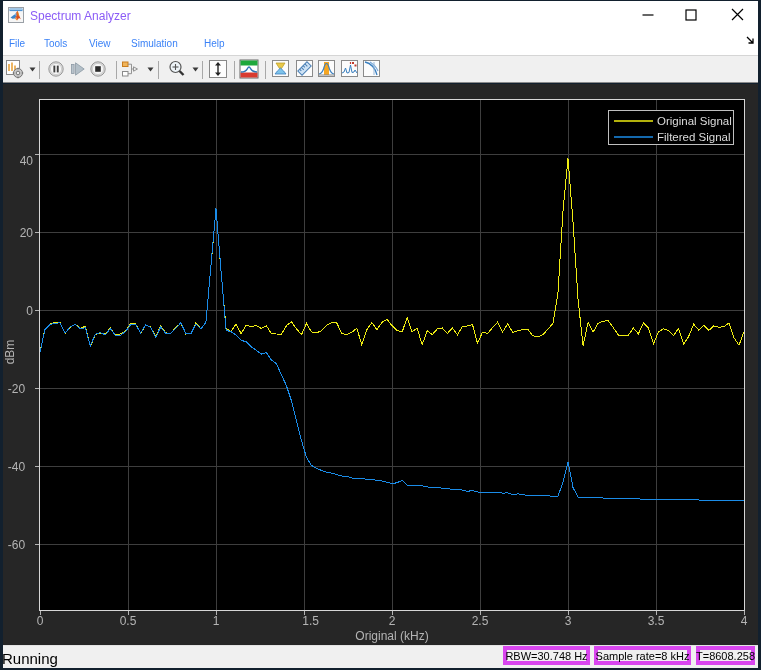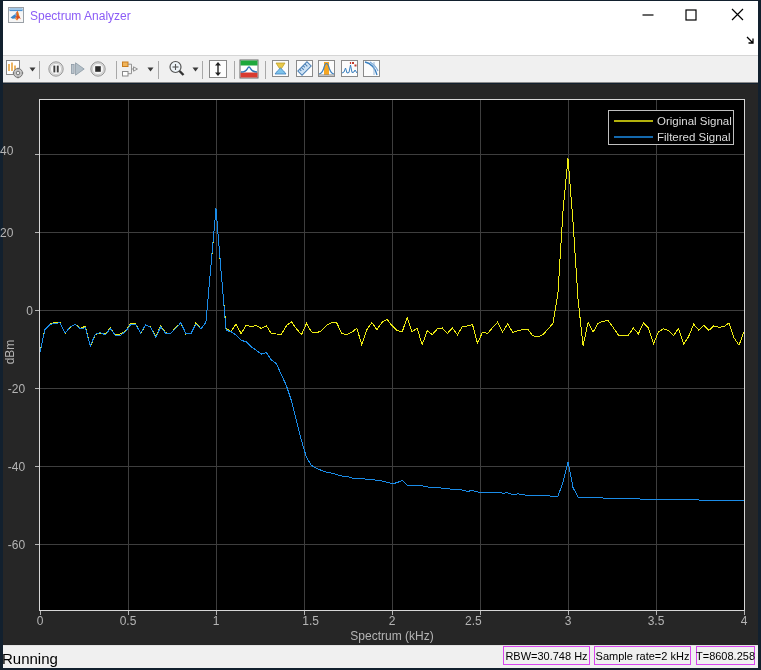--- a/index.html
+++ b/index.html
@@ -3,27 +3,27 @@
 *{margin:0;padding:0;box-sizing:border-box}
 html,body{width:761px;height:670px;overflow:hidden;font-family:"Liberation Sans",sans-serif}
 body{background:#12202e;position:relative}
 .abs{position:absolute}
 #titlebar{left:3px;top:1px;width:755px;height:29px;background:#fff}
 #menubar{left:3px;top:30px;width:755px;height:26px;background:#fff;border-bottom:1px solid #d5d5d5}
 #toolbar{left:3px;top:56px;width:755px;height:27px;background:#f0f0f0;border-bottom:1px solid #8a8a8a}
 #darkarea{left:3px;top:84px;width:755px;height:561px;background:#262626}
 #statusbar{left:3px;top:645px;width:755px;height:23px;background:#f0f0f0;border-top:1px solid #e3e3e3}
 .title-text{left:30px;top:9px;font-size:12px;color:#8b5cf6}
-.menu{top:38px;font-size:16px;color:#ffffff}
+.menu{top:38px;font-size:10px;color:#3b82f6}
 .winbtn{top:0;width:45px;height:29px;display:flex;align-items:center;justify-content:center}
 .sep{top:61px;width:1px;height:18px;background:#a8a8a8}
 .ticklabel{font-size:12px;color:#b4b4b4}
 #plotbox{left:39px;top:99px;width:706px;height:512px;background:#000;border:1px solid #d6d6d6}
 .legend{left:608px;top:110px;width:126px;height:35px;background:#000;border:1px solid #bfbfbf}
-.statusbox{top:646px;height:19px;border:1px solid #d946ef;font-size:11px;color:#000;display:flex;align-items:center;justify-content:center;background:#f0f0f0;white-space:nowrap}
+.statusbox{top:646px;height:19px;border:4px solid #d946ef;font-size:11px;color:#000;display:flex;align-items:center;justify-content:center;background:#f0f0f0;white-space:nowrap}
 </style></head><body>
 <div class="abs" id="titlebar"></div>
 <div class="abs" id="menubar"></div>
 <div class="abs" id="toolbar"></div>
 <div class="abs" id="darkarea"></div>
 <div class="abs" id="statusbar"></div>
 
 <svg class="abs" style="left:8px;top:7px" width="16" height="16" viewBox="0 0 16 16">
   <rect x="0.5" y="0.5" width="15" height="15" fill="#f6f6f6" stroke="#9aa0a6"></rect>
   <rect x="1.5" y="1.5" width="13" height="2.6" fill="#4f93d2"></rect>
@@ -201,43 +201,43 @@
 <div class="abs" style="left:568px;top:611px;width:1px;height:4px;background:#b4b4b4"></div>
 <div class="abs" style="left:656px;top:611px;width:1px;height:4px;background:#b4b4b4"></div>
 <div class="abs" style="left:744px;top:611px;width:1px;height:4px;background:#b4b4b4"></div>
 <div class="abs" style="left:35px;top:154px;width:4px;height:1px;background:#b4b4b4"></div>
 <div class="abs" style="left:35px;top:232px;width:4px;height:1px;background:#b4b4b4"></div>
 <div class="abs" style="left:35px;top:310px;width:4px;height:1px;background:#b4b4b4"></div>
 <div class="abs" style="left:35px;top:388px;width:4px;height:1px;background:#b4b4b4"></div>
 <div class="abs" style="left:35px;top:466px;width:4px;height:1px;background:#b4b4b4"></div>
 <div class="abs" style="left:35px;top:544px;width:4px;height:1px;background:#b4b4b4"></div>
 
-<div class="abs ticklabel" style="left:0px;top:144px;width:33px;">40</div>
-<div class="abs ticklabel" style="left:0px;top:226px;width:33px;">20</div>
+<div class="abs ticklabel" style="left:0px;top:154px;width:33px;text-align:right">40</div>
+<div class="abs ticklabel" style="left:0px;top:226px;width:33px;text-align:right">20</div>
 <div class="abs ticklabel" style="left:0px;top:304px;width:33px;text-align:right">0</div>
 <div class="abs ticklabel" style="left:0px;top:382px;width:33px;text-align:center">-20</div>
 <div class="abs ticklabel" style="left:0px;top:460px;width:33px;text-align:center">-40</div>
 <div class="abs ticklabel" style="left:0px;top:538px;width:33px;text-align:center">-60</div>
 <div class="abs ticklabel" style="left:-2px;top:345px;transform:rotate(-90deg);transform-origin:center">dBm</div>
 
 <div class="abs ticklabel" style="left:25px;top:614px;width:30px;text-align:center">0</div>
 <div class="abs ticklabel" style="left:113px;top:614px;width:30px;text-align:center">0.5</div>
 <div class="abs ticklabel" style="left:201px;top:614px;width:30px;text-align:center">1</div>
 <div class="abs ticklabel" style="left:289px;top:614px;width:30px;text-align:right">1.5</div>
 <div class="abs ticklabel" style="left:377px;top:614px;width:30px;text-align:center">2</div>
-<div class="abs ticklabel" style="left:465px;top:614px;width:30px;">2.5</div>
+<div class="abs ticklabel" style="left:465px;top:614px;width:30px;text-align:center">2.5</div>
 <div class="abs ticklabel" style="left:553px;top:614px;width:30px;text-align:center">3</div>
 <div class="abs ticklabel" style="left:641px;top:614px;width:30px;text-align:center">3.5</div>
 <div class="abs ticklabel" style="left:729px;top:614px;width:30px;text-align:center">4</div>
-<div class="abs ticklabel" style="left:292px;top:629px;width:200px;text-align:center">Spectrum (kHz)</div>
+<div class="abs ticklabel" style="left:292px;top:629px;width:200px;text-align:center">Original (kHz)</div>
 
 <div class="abs legend"></div>
 <svg class="abs" style="left:609px;top:111px" width="124" height="33" viewBox="0 0 124 33">
   <line x1="5" y1="10" x2="44" y2="10" stroke="#efed10" stroke-width="1.3"></line>
   <line x1="5" y1="26" x2="44" y2="26" stroke="#1b8ce8" stroke-width="1.3"></line>
   <text x="48" y="14" font-size="11.5" fill="#dcdcdc" font-family="Liberation Sans">Original Signal</text>
   <text x="48" y="30" font-size="11.5" fill="#dcdcdc" font-family="Liberation Sans">Filtered Signal</text>
 </svg>
 
 <div class="abs" style="left:2px;top:650px;font-size:15px;color:#000">Running</div>
 <div class="abs statusbox" style="left:503px;width:87px">RBW=30.748 Hz</div>
-<div class="abs statusbox" style="left:594px;width:97px">Sample rate=2 kHz</div>
+<div class="abs statusbox" style="left:594px;width:97px">Sample rate=8 kHz</div>
 <div class="abs statusbox" style="left:696px;width:59px">T=8608.258</div>
 
 </body></html>

